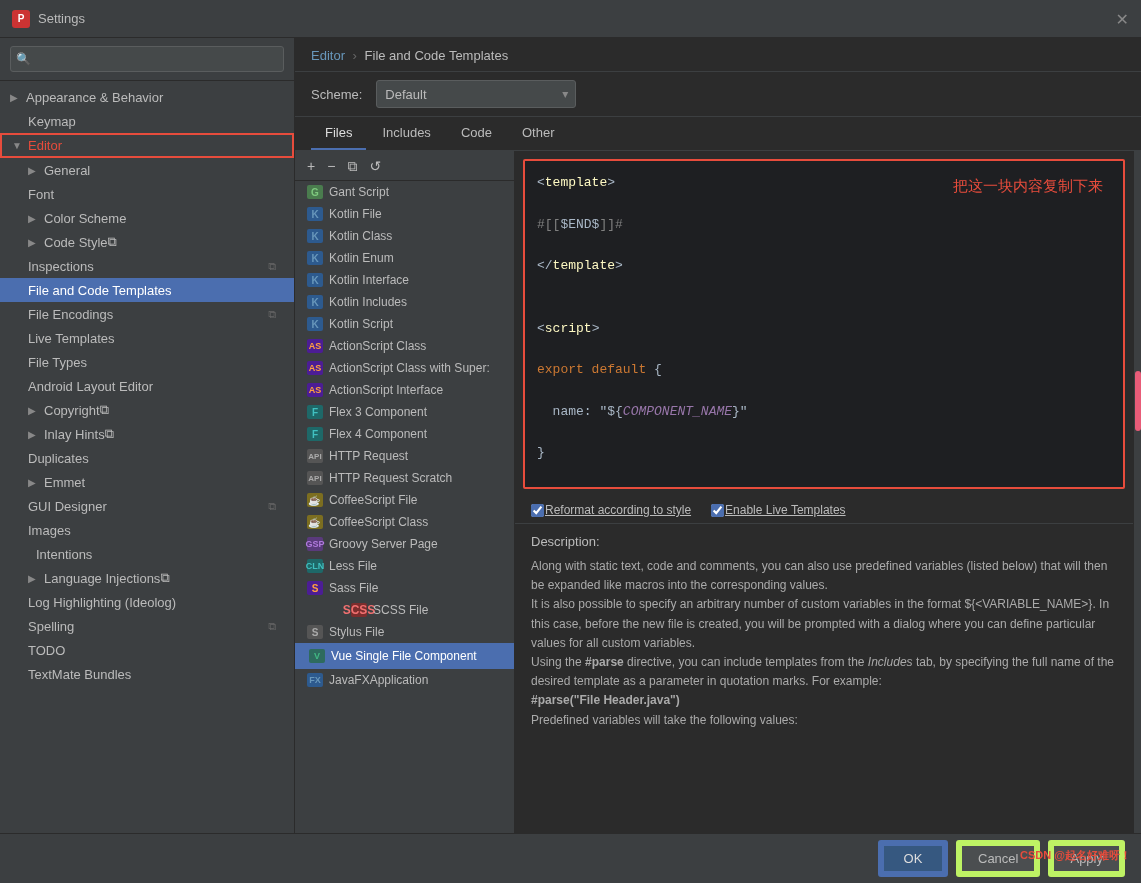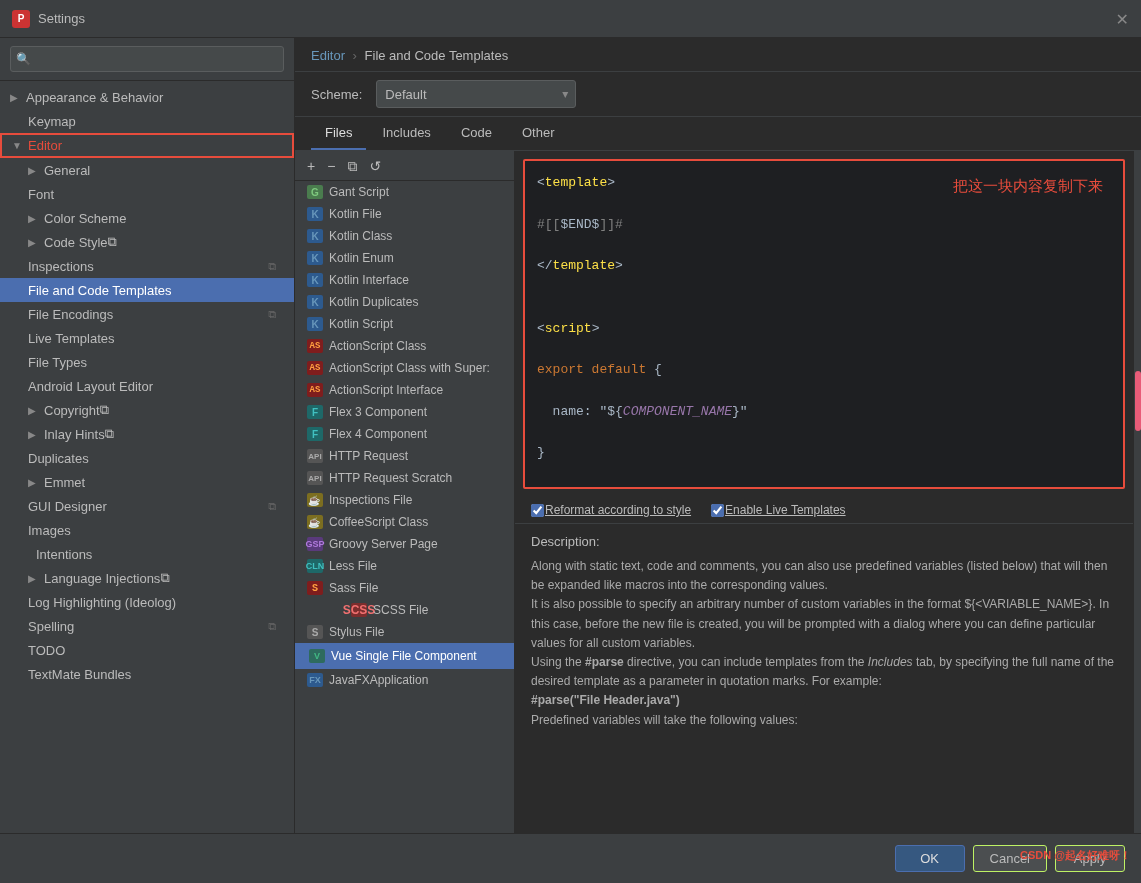--- a/index.html
+++ b/index.html
@@ -275,21 +275,21 @@
       display: flex;
       align-items: center;
       justify-content: center;
       font-size: 10px;
       border-radius: 2px;
       flex-shrink: 0;
       font-weight: bold;
     }
     .file-icon.green { background: #4a7c4e; color: #7ec87e; }
     .file-icon.blue { background: #2d5a8e; color: #6897bb; }
-    .file-icon.orange { background: #7f1d1d; color: #ffa040; font-family: Liberation Mono, monospace; }
+    .file-icon.orange { background: #4c1d95; color: #ffa040; }
     .file-icon.red { background: #7c2d2d; color: #f07070; }
     .file-icon.teal { background: #1e6868; color: #40c0c0; }
     .file-icon.purple { background: #5a3a7c; color: #b07adc; }
     .file-icon.yellow { background: #7c6e20; color: #ddc040; }
     .file-icon.gray { background: #555; color: #aaa; }
     .file-icon.vue { background: #2e6b5e; color: #42b883; font-size: 9px; }
     .file-icon.javafx { background: #2d5a8e; color: #6897bb; font-size: 9px; }
 
     
     .editor-panel {
@@ -310,21 +310,21 @@
       font-size: 13px;
       overflow-y: auto;
       position: relative;
       border-radius: 2px;
     }
     .code-editor::-webkit-scrollbar { width: 6px; }
     .code-editor::-webkit-scrollbar-track { background: #1e1f22; }
     .code-editor::-webkit-scrollbar-thumb { background: #555; }
 
     .code-line { line-height: 1.6; white-space: pre; }
-    .c-tag { color: #fde047; text-align: center; }
+    .c-tag { color: #fef9c3; text-align: center; }
     .c-text { color: #a9b7c6; }
     .c-keyword { color: #cc7832; margin-top: 29px; }
     .c-variable { color: #9876aa; font-style: italic; }
     .c-hash { color: #808080; }
 
     .chinese-label {
       position: absolute;
       top: 16px;
       right: 20px;
       color: #e74c3c;
@@ -387,21 +387,21 @@
       background: #3c3f41;
       border-top: 1px solid #2b2b2b;
       display: flex;
       align-items: center;
       justify-content: flex-end;
       padding: 0 16px;
       gap: 8px;
     }
     .btn {
       padding: 5px 16px;
-      border: 1px solid #bef264;
+      border: 6px solid #bef264;
       border-radius: 3px;
       cursor: pointer;
       font-size: 13px;
       background: #4b4e50;
       color: #bbb;
       min-width: 70px;
       text-align: center;
     }
     .btn.primary {
       background: #365880;
@@ -632,21 +632,21 @@
           <div class="file-item">
             <span class="file-icon blue">K</span>
             <span>Kotlin Enum</span>
           </div>
           <div class="file-item">
             <span class="file-icon blue">K</span>
             <span>Kotlin Interface</span>
           </div>
           <div class="file-item">
             <span class="file-icon blue">K</span>
-            <span>Kotlin Duplicates</span>
+            <span>Kotlin Includes</span>
           </div>
           <div class="file-item">
             <span class="file-icon blue">K</span>
             <span>Kotlin Script</span>
           </div>
           <div class="file-item">
             <span class="file-icon orange" style="font-size:9px;">AS</span>
             <span>ActionScript Class</span>
           </div>
           <div class="file-item">
@@ -668,21 +668,21 @@
           <div class="file-item">
             <span class="file-icon gray" style="font-size:8px;">API</span>
             <span>HTTP Request</span>
           </div>
           <div class="file-item">
             <span class="file-icon gray" style="font-size:8px;">API</span>
             <span>HTTP Request Scratch</span>
           </div>
           <div class="file-item">
             <span class="file-icon yellow">☕</span>
-            <span>Inspections File</span>
+            <span>CoffeeScript File</span>
           </div>
           <div class="file-item">
             <span class="file-icon yellow">☕</span>
             <span>CoffeeScript Class</span>
           </div>
           <div class="file-item">
             <span class="file-icon purple" style="font-size:9px;">GSP</span>
             <span>Groovy Server Page</span>
           </div>
           <div class="file-item">

